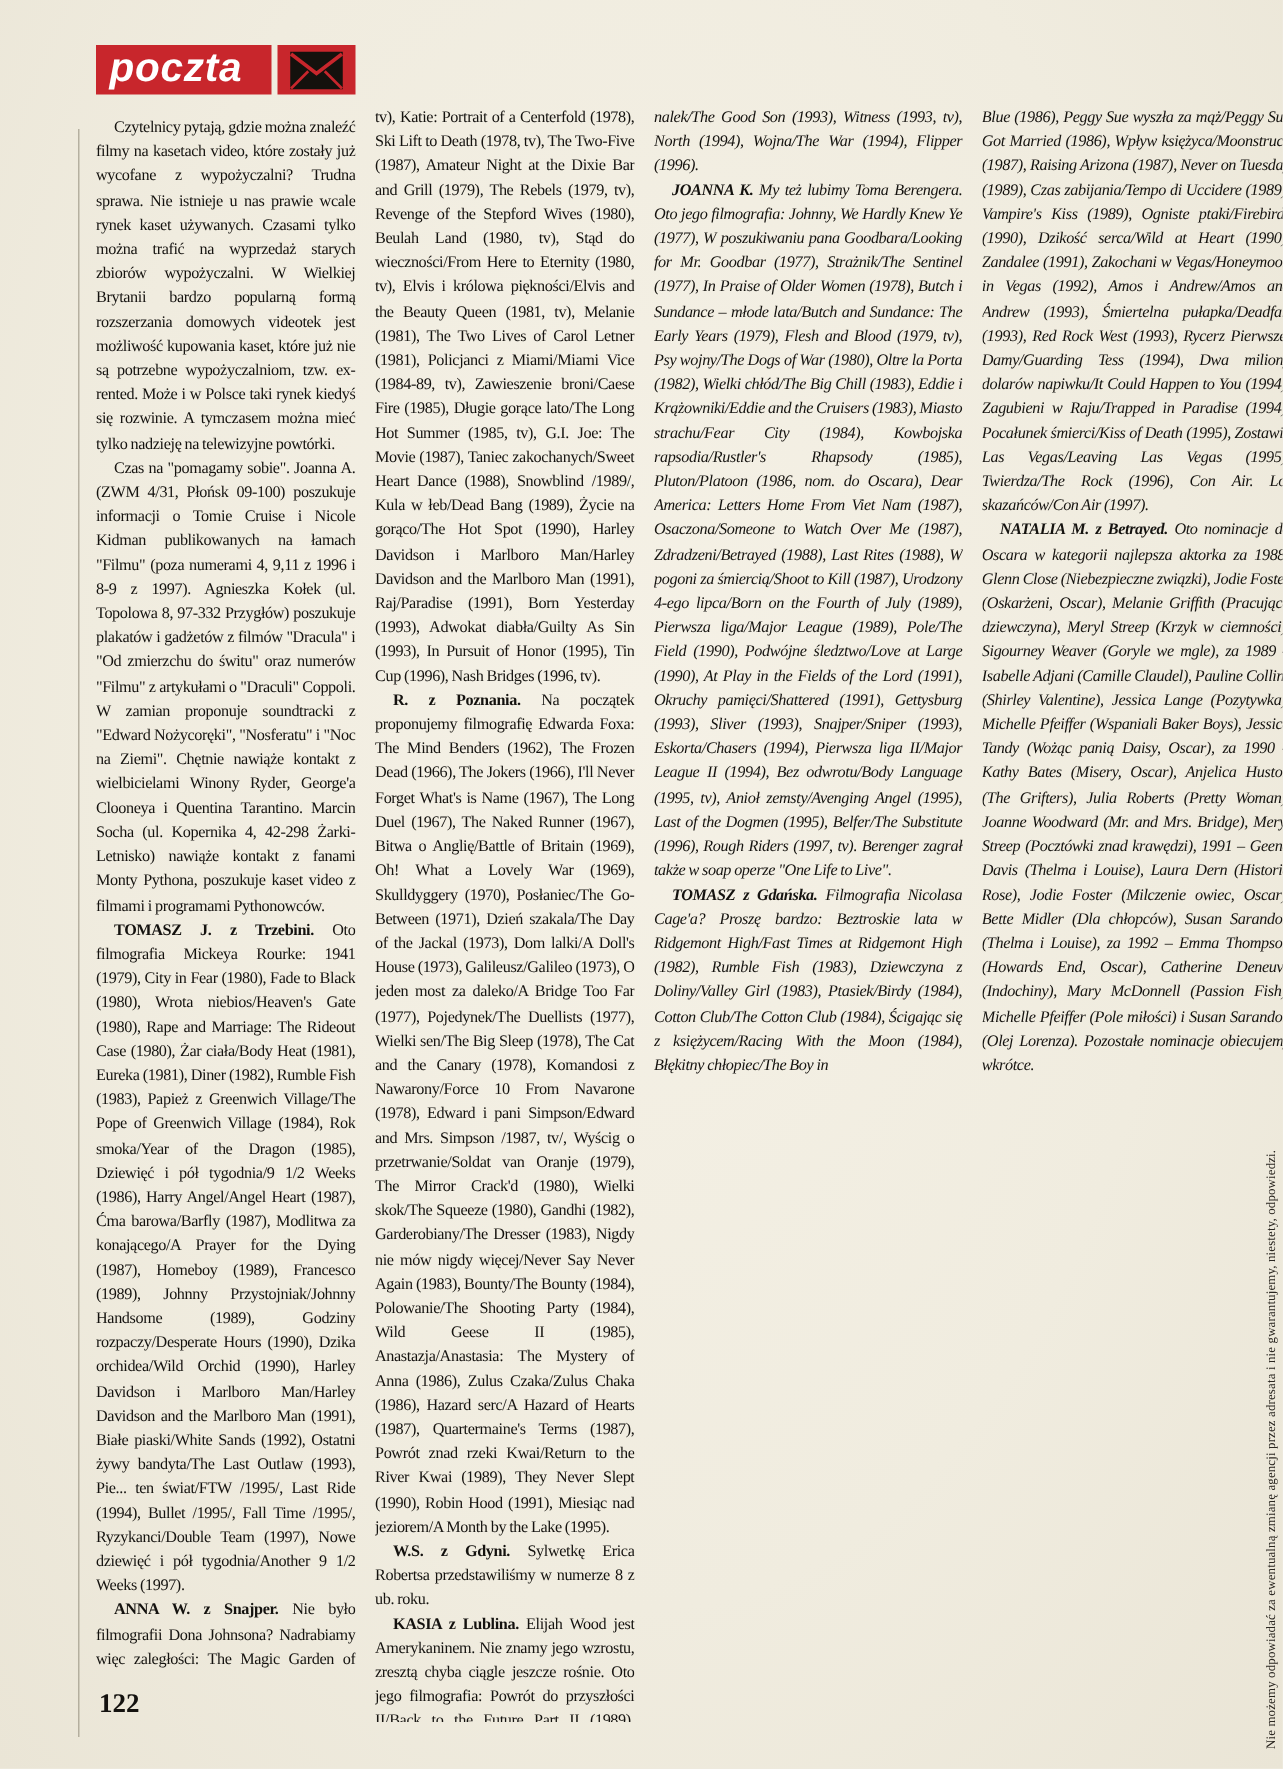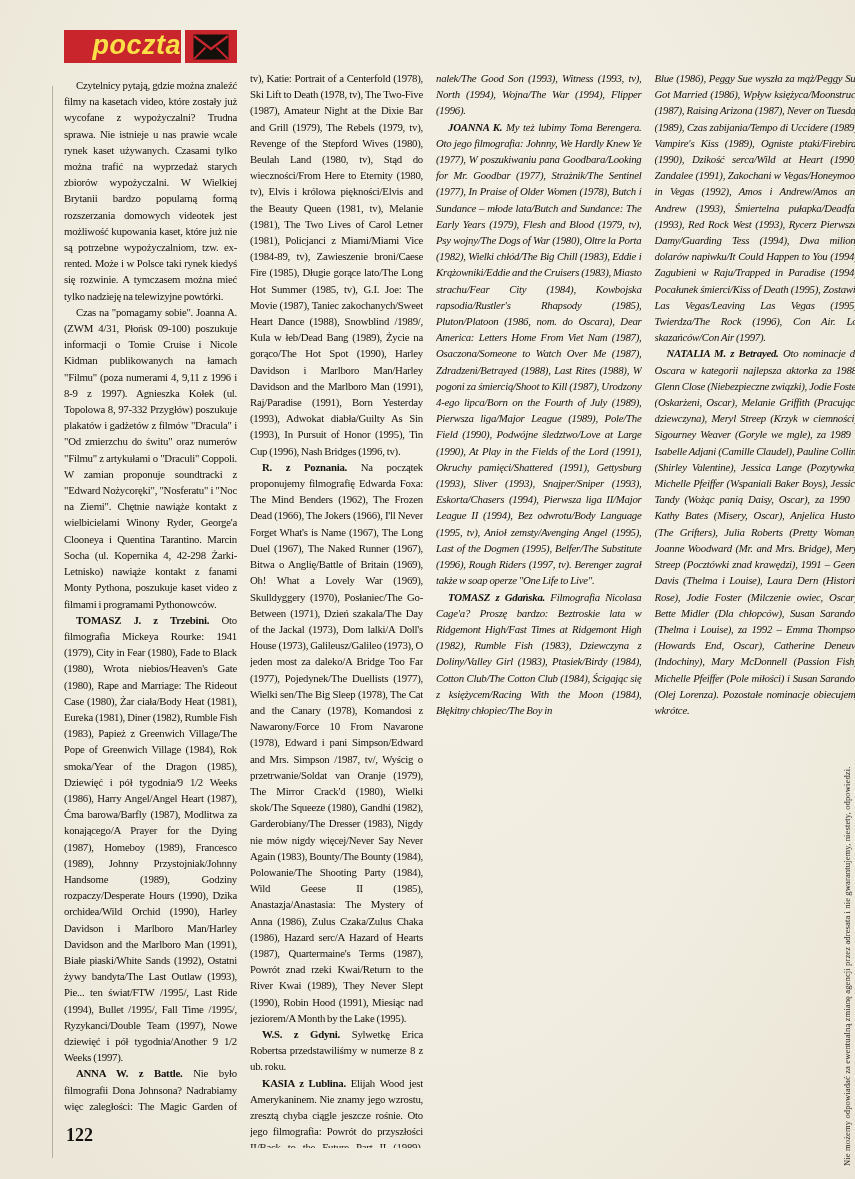--- a/index.html
+++ b/index.html
@@ -13,22 +13,22 @@
   .right-area{flex:1;display:flex;flex-direction:row;font-style:italic;}
   .right-cols{display:flex;gap:13px;height:706px;overflow:hidden;}
   .rcol{flex:1;overflow:hidden;}
   .coltext{flex:1;overflow:hidden;}
   p.para{margin:0;text-align:justify;font-size:10.8px;line-height:16.2px;
          letter-spacing:-0.25px;word-spacing:-0.4px;text-indent:12px;}
   p.cont{text-indent:0;margin-top:40px;}
   .lead{font-weight:bold;}
   
   .banner{display:flex;height:33px;margin-bottom:14px;}
-  .banner-title{flex:1;background:#c8262c;color:#fde047;font-family:"Liberation Sans",sans-serif;
-      font-weight:bold;font-style:italic;font-size:27px;line-height:31px;padding-left:9px;letter-spacing:.5px;text-align:right;}
+  .banner-title{flex:1;background:#c8262c;color:#ffffff;font-family:"Liberation Sans",sans-serif;
+      font-weight:bold;font-style:italic;font-size:27px;line-height:31px;padding-left:9px;letter-spacing:.5px;}
   .banner-env{width:52px;background:#c8262c;margin-left:4px;display:flex;align-items:center;justify-content:center;}
   .banner-env svg{width:38px;height:26px;display:block;}
   .pagenum{font-weight:bold;font-size:18px;padding:8px 0 2px 2px;font-family:Liberation Serif, serif;}
   
   .divider{border-top:3px solid #15130f;margin-top:10px;}
   .write-box{flex:1;padding-top:8px;overflow:hidden;}
   .write-title{font-weight:bold;font-size:21.5px;letter-spacing:.2px;margin:2px 0 12px 6px;}
   .contact-grid{display:grid;grid-template-columns:1fr 1fr;row-gap:20px;column-gap:8px;text-align:center;}
   .photo{width:118px;height:112px;margin:0 auto 8px;border:1px solid #26221c;box-sizing:border-box;}
   .ph-atkinson{background:
@@ -67,21 +67,21 @@
             <path d="M1 25 L12.5 13.5" stroke="#c8262c" stroke-width="1.8" fill="none"></path>
             <path d="M35 25 L23.5 13.5" stroke="#c8262c" stroke-width="1.8" fill="none"></path>
           </svg>
         </div>
       </div>
       <div class="coltext">
         <p class="para"><span>Czytelnicy pytają, gdzie można znaleźć filmy na kasetach video, które zostały już wycofane z wypożyczalni? Trudna sprawa. Nie istnieje u nas prawie wcale rynek kaset używanych. Czasami tylko można trafić na wyprzedaż starych zbiorów wypożyczalni. W Wielkiej Brytanii bardzo popularną formą rozszerzania domowych videotek jest możliwość kupowania kaset, które już nie są potrzebne wypożyczalniom, tzw. ex-rented. Może i w Polsce taki rynek kiedyś się rozwinie. A tymczasem można mieć tylko nadzieję na telewizyjne powtórki.</span></p>
         <p class="para"><span>Czas na "pomagamy sobie". Joanna A. (ZWM 4/31, Płońsk 09-100) poszukuje informacji o Tomie Cruise i Nicole Kidman publikowanych na łamach "Filmu" (poza numerami 4, 9,11 z 1996 i 8-9 z 1997). Agnieszka Kołek (ul. Topolowa 8, 97-332 Przygłów) poszukuje plakatów i gadżetów z filmów "Dracula" i "Od zmierzchu do świtu" oraz numerów "Filmu" z artykułami o "Draculi" Coppoli. W zamian proponuje soundtracki z "Edward Nożycoręki", "Nosferatu" i "Noc na Ziemi". Chętnie nawiąże kontakt z wielbicielami Winony Ryder, George'a Clooneya i Quentina Tarantino. Marcin Socha (ul. Kopernika 4, 42-298 Żarki-Letnisko) nawiąże kontakt z fanami Monty Pythona, poszukuje kaset video z filmami i programami Pythonowców.</span></p>
         <p class="para"><span class="lead">TOMASZ J. z Trzebini.</span>
           <span>Oto filmografia Mickeya Rourke: 1941 (1979), City in Fear (1980), Fade to Black (1980), Wrota niebios/Heaven's Gate (1980), Rape and Marriage: The Rideout Case (1980), Żar ciała/Body Heat (1981), Eureka (1981), Diner (1982), Rumble Fish (1983), Papież z Greenwich Village/The Pope of Greenwich Village (1984), Rok smoka/Year of the Dragon (1985), Dziewięć i pół tygodnia/9 1/2 Weeks (1986), Harry Angel/Angel Heart (1987), Ćma barowa/Barfly (1987), Modlitwa za konającego/A Prayer for the Dying (1987), Homeboy (1989), Francesco (1989), Johnny Przystojniak/Johnny Handsome (1989), Godziny rozpaczy/Desperate Hours (1990), Dzika orchidea/Wild Orchid (1990), Harley Davidson i Marlboro Man/Harley Davidson and the Marlboro Man (1991), Białe piaski/White Sands (1992), Ostatni żywy bandyta/The Last Outlaw (1993), Pie... ten świat/FTW /1995/, Last Ride (1994), Bullet /1995/, Fall Time /1995/, Ryzykanci/Double Team (1997), Nowe dziewięć i pół tygodnia/Another 9 1/2 Weeks (1997).</span></p>
-        <p class="para"><span class="lead">ANNA W. z Battle.</span>
+        <p class="para"><span class="lead">ANNA W. z Snajper.</span>
           <span>Nie było filmografii Dona Johnsona? Nadrabiamy więc zaległości: The Magic Garden of Stanley Sweetheart (1970), Zachariasz/Zachariah (1971), The Harrad Experiment (1973), Chłopiec i jego pies/A Boy and His Dog (1975), Powrót do Macon County/Return to Macon County (1975), The Deputies (1976), Law of the Land (1976, tv), The City (1977), First, You Cry (1978,</span></p>
       </div>
       <div class="pagenum">122</div>
     </div>
 
     <div class="col">
       <div class="coltext">
         <p class="para cont"><span>tv), Katie: Portrait of a Centerfold (1978), Ski Lift to Death (1978, tv), The Two-Five (1987), Amateur Night at the Dixie Bar and Grill (1979), The Rebels (1979, tv), Revenge of the Stepford Wives (1980), Beulah Land (1980, tv), Stąd do wieczności/From Here to Eternity (1980, tv), Elvis i królowa piękności/Elvis and the Beauty Queen (1981, tv), Melanie (1981), The Two Lives of Carol Letner (1981), Policjanci z Miami/Miami Vice (1984-89, tv), Zawieszenie broni/Caese Fire (1985), Długie gorące lato/The Long Hot Summer (1985, tv), G.I. Joe: The Movie (1987), Taniec zakochanych/Sweet Heart Dance (1988), Snowblind /1989/, Kula w łeb/Dead Bang (1989), Życie na gorąco/The Hot Spot (1990), Harley Davidson i Marlboro Man/Harley Davidson and the Marlboro Man (1991), Raj/Paradise (1991), Born Yesterday (1993), Adwokat diabła/Guilty As Sin (1993), In Pursuit of Honor (1995), Tin Cup (1996), Nash Bridges (1996, tv).</span></p>
         <p class="para"><span class="lead">R. z Poznania.</span>
           <span>Na początek proponujemy filmografię Edwarda Foxa: The Mind Benders (1962), The Frozen Dead (1966), The Jokers (1966), I'll Never Forget What's is Name (1967), The Long Duel (1967), The Naked Runner (1967), Bitwa o Anglię/Battle of Britain (1969), Oh! What a Lovely War (1969), Skulldyggery (1970), Posłaniec/The Go-Between (1971), Dzień szakala/The Day of the Jackal (1973), Dom lalki/A Doll's House (1973), Galileusz/Galileo (1973), O jeden most za daleko/A Bridge Too Far (1977), Pojedynek/The Duellists (1977), Wielki sen/The Big Sleep (1978), The Cat and the Canary (1978), Komandosi z Nawarony/Force 10 From Navarone (1978), Edward i pani Simpson/Edward and Mrs. Simpson /1987, tv/, Wyścig o przetrwanie/Soldat van Oranje (1979), The Mirror Crack'd (1980), Wielki skok/The Squeeze (1980), Gandhi (1982), Garderobiany/The Dresser (1983), Nigdy nie mów nigdy więcej/Never Say Never Again (1983), Bounty/The Bounty (1984), Polowanie/The Shooting Party (1984), Wild Geese II (1985), Anastazja/Anastasia: The Mystery of Anna (1986), Zulus Czaka/Zulus Chaka (1986), Hazard serc/A Hazard of Hearts (1987), Quartermaine's Terms (1987), Powrót znad rzeki Kwai/Return to the River Kwai (1989), They Never Slept (1990), Robin Hood (1991), Miesiąc nad jeziorem/A Month by the Lake (1995).</span></p>

